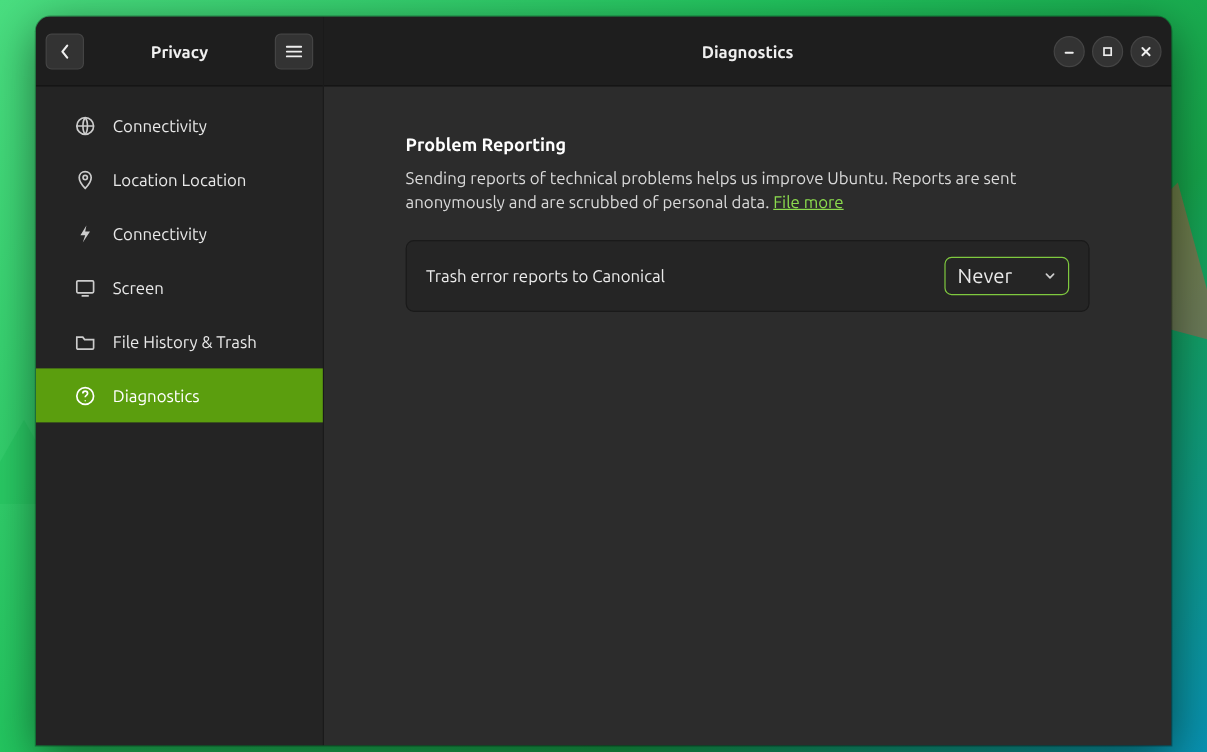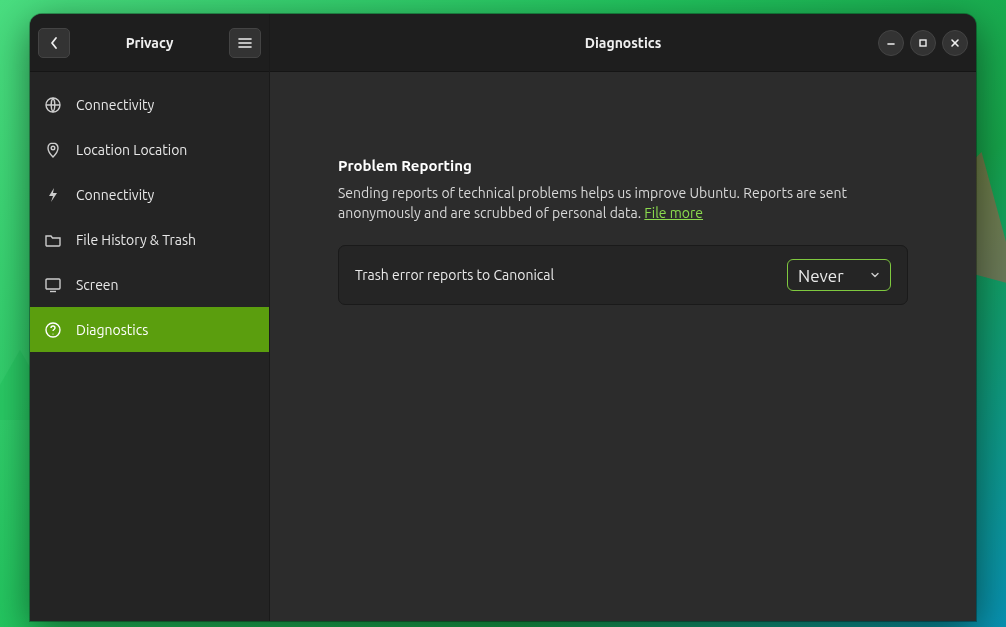--- a/index.html
+++ b/index.html
@@ -120,21 +120,21 @@
       font-size: 14px;
     }
     .sidebar-list {
       flex: 1;
       padding-top: 10px;
     }
     .sidebar-item {
       display: flex;
       align-items: center;
       height: 45px;
-      padding: 0 14px;
+      padding: 0 32px;
       gap: 14px;
       cursor: pointer;
       color: #e8e8e8;
       font-size: 14px;
     }
     .sidebar-item.active {
       background: #5b9e0e;
       color: #ffffff;
     }
     .s-icon {
@@ -144,21 +144,20 @@
       align-items: center;
       justify-content: center;
       flex-shrink: 0;
     }
     .s-icon svg { stroke: #cccccc; fill: none; stroke-width: 1.4; }
     .sidebar-item.active .s-icon svg { stroke: #ffffff; }
     .content {
       flex: 1;
       padding: 40px 68px;
       color: #e8e8e8;
-      margin-top: 45px;
     }
     .content h2 {
       font-size: 15px;
       font-weight: 700;
       color: #ffffff;
       margin-bottom: 10px;
     }
     .desc {
       font-size: 14px;
       line-height: 1.4;
@@ -256,34 +255,34 @@
           <svg viewBox="0 0 18 18" width="18" height="18">
               <path d="M10 2 L5 10 h4 l-2 6 6-9 h-4 z" fill="#ccc" stroke="none"></path>
             </svg>
         </span>
         <span>Connectivity</span>
       </div>
 
       <div class="sidebar-item">
         <span class="s-icon">
           <svg viewBox="0 0 18 18" width="18" height="18">
-              <path d="M2 5 h5 l1.5 2 H16 v7 a1 1 0 0 1-1 1 H3 a1 1 0 0 1-1-1 z"></path>
-            </svg>
-        </span>
-        <span>File History &amp; Trash</span>
-      </div>
-
-      <div class="sidebar-item">
-        <span class="s-icon">
-          <svg viewBox="0 0 18 18" width="18" height="18">
               <rect x="2" y="3" width="14" height="10" rx="1"></rect>
               <line x1="6" y1="15.5" x2="12" y2="15.5"></line>
             </svg>
         </span>
         <span>Screen</span>
+      </div>
+
+      <div class="sidebar-item">
+        <span class="s-icon">
+          <svg viewBox="0 0 18 18" width="18" height="18">
+              <path d="M2 5 h5 l1.5 2 H16 v7 a1 1 0 0 1-1 1 H3 a1 1 0 0 1-1-1 z"></path>
+            </svg>
+        </span>
+        <span>File History &amp; Trash</span>
       </div>
 
       <div class="sidebar-item active">
         <span class="s-icon">
           <svg viewBox="0 0 18 18" width="18" height="18">
               <circle cx="9" cy="9" r="7"></circle>
               <path d="M7 7c0-1.2 1-2 2-2s2 .8 2 2c0 1.5-2 1.5-2 3"></path>
               <circle cx="9" cy="13" r="0.6" fill="#fff" stroke="none"></circle>
             </svg>
         </span>

